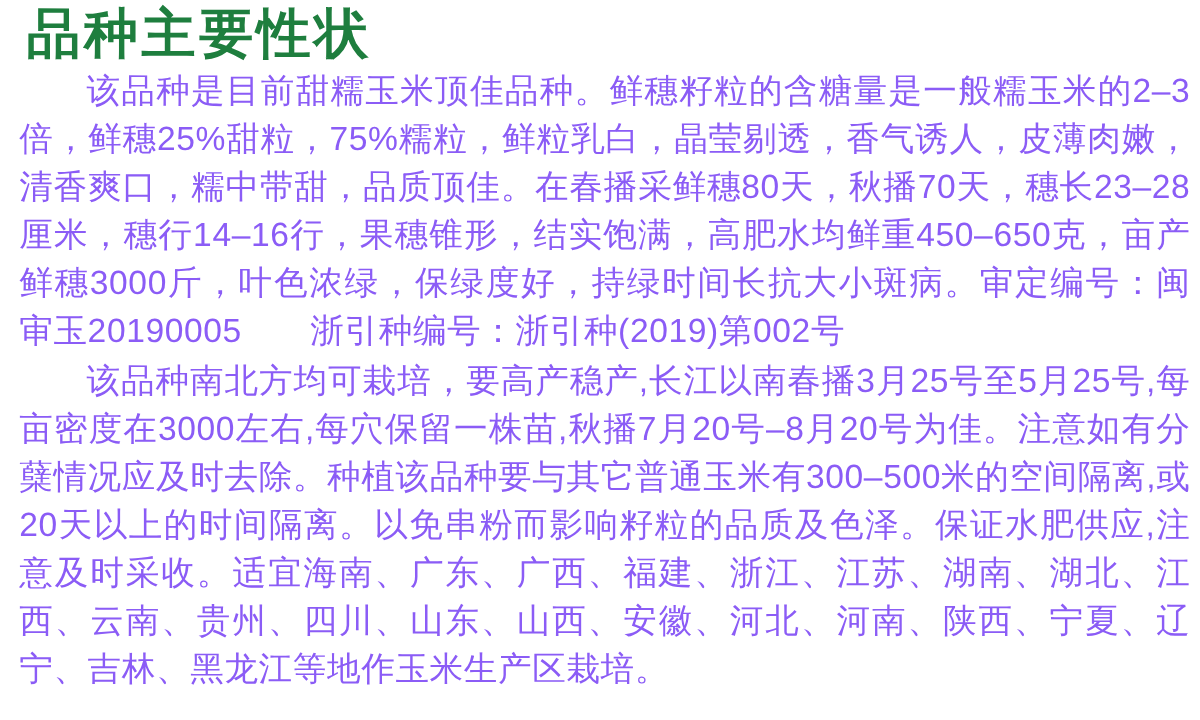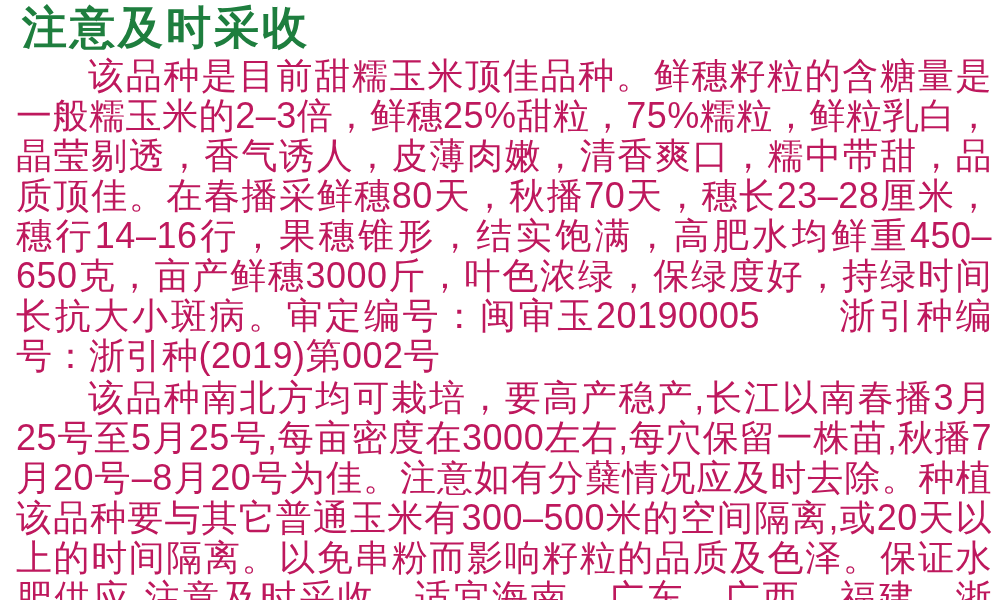--- a/index.html
+++ b/index.html
@@ -20,36 +20,36 @@
     font-family: "Liberation Serif", "DejaVu Serif", serif;
     font-weight: 700;
     color: #1e7e3e;
     font-size: 45px;
     line-height: 52px;
     margin: 0 0 2px 22px;
     letter-spacing: 3px;
   }
   .section-paragraph {
     font-family: "Liberation Sans", "DejaVu Sans", sans-serif;
-    color: #be185d;
-    font-size: 36px;
+    color: #8b5cf6;
+    font-size: 28px;
     line-height: 40px;
     margin: 0 8px 2px 16px;
     text-align: justify;
     text-indent: 2em;
     letter-spacing: 0.5px;
   }
 </style>
 </head>
 <body>
 
 <div class="page">
 
   <section>
-    <h1 class="section-heading">注意及时采收</h1>
+    <h1 class="section-heading">品种主要性状</h1>
     <p class="section-paragraph">该品种是目前甜糯玉米顶佳品种。鲜穗籽粒的含糖量是一般糯玉米的2–3倍，鲜穗25%甜粒，75%糯粒，鲜粒乳白，晶莹剔透，香气诱人，皮薄肉嫩，清香爽口，糯中带甜，品质顶佳。在春播采鲜穗80天，秋播70天，穗长23–28厘米，穗行14–16行，果穗锥形，结实饱满，高肥水均鲜重450–650克，亩产鲜穗3000斤，叶色浓绿，保绿度好，持绿时间长抗大小斑病。审定编号：闽审玉20190005　　浙引种编号：浙引种(2019)第002号</p>
   </section>
 
   <section>
     <p class="section-paragraph">该品种南北方均可栽培，要高产稳产,长江以南春播3月25号至5月25号,每亩密度在3000左右,每穴保留一株苗,秋播7月20号–8月20号为佳。注意如有分蘖情况应及时去除。种植该品种要与其它普通玉米有300–500米的空间隔离,或20天以上的时间隔离。以免串粉而影响籽粒的品质及色泽。保证水肥供应,注意及时采收。适宜海南、广东、广西、福建、浙江、江苏、湖南、湖北、江西、云南、贵州、四川、山东、山西、安徽、河北、河南、陕西、宁夏、辽宁、吉林、黑龙江等地作玉米生产区栽培。</p>
   </section>
 
 </div>
 
 </body></html>

